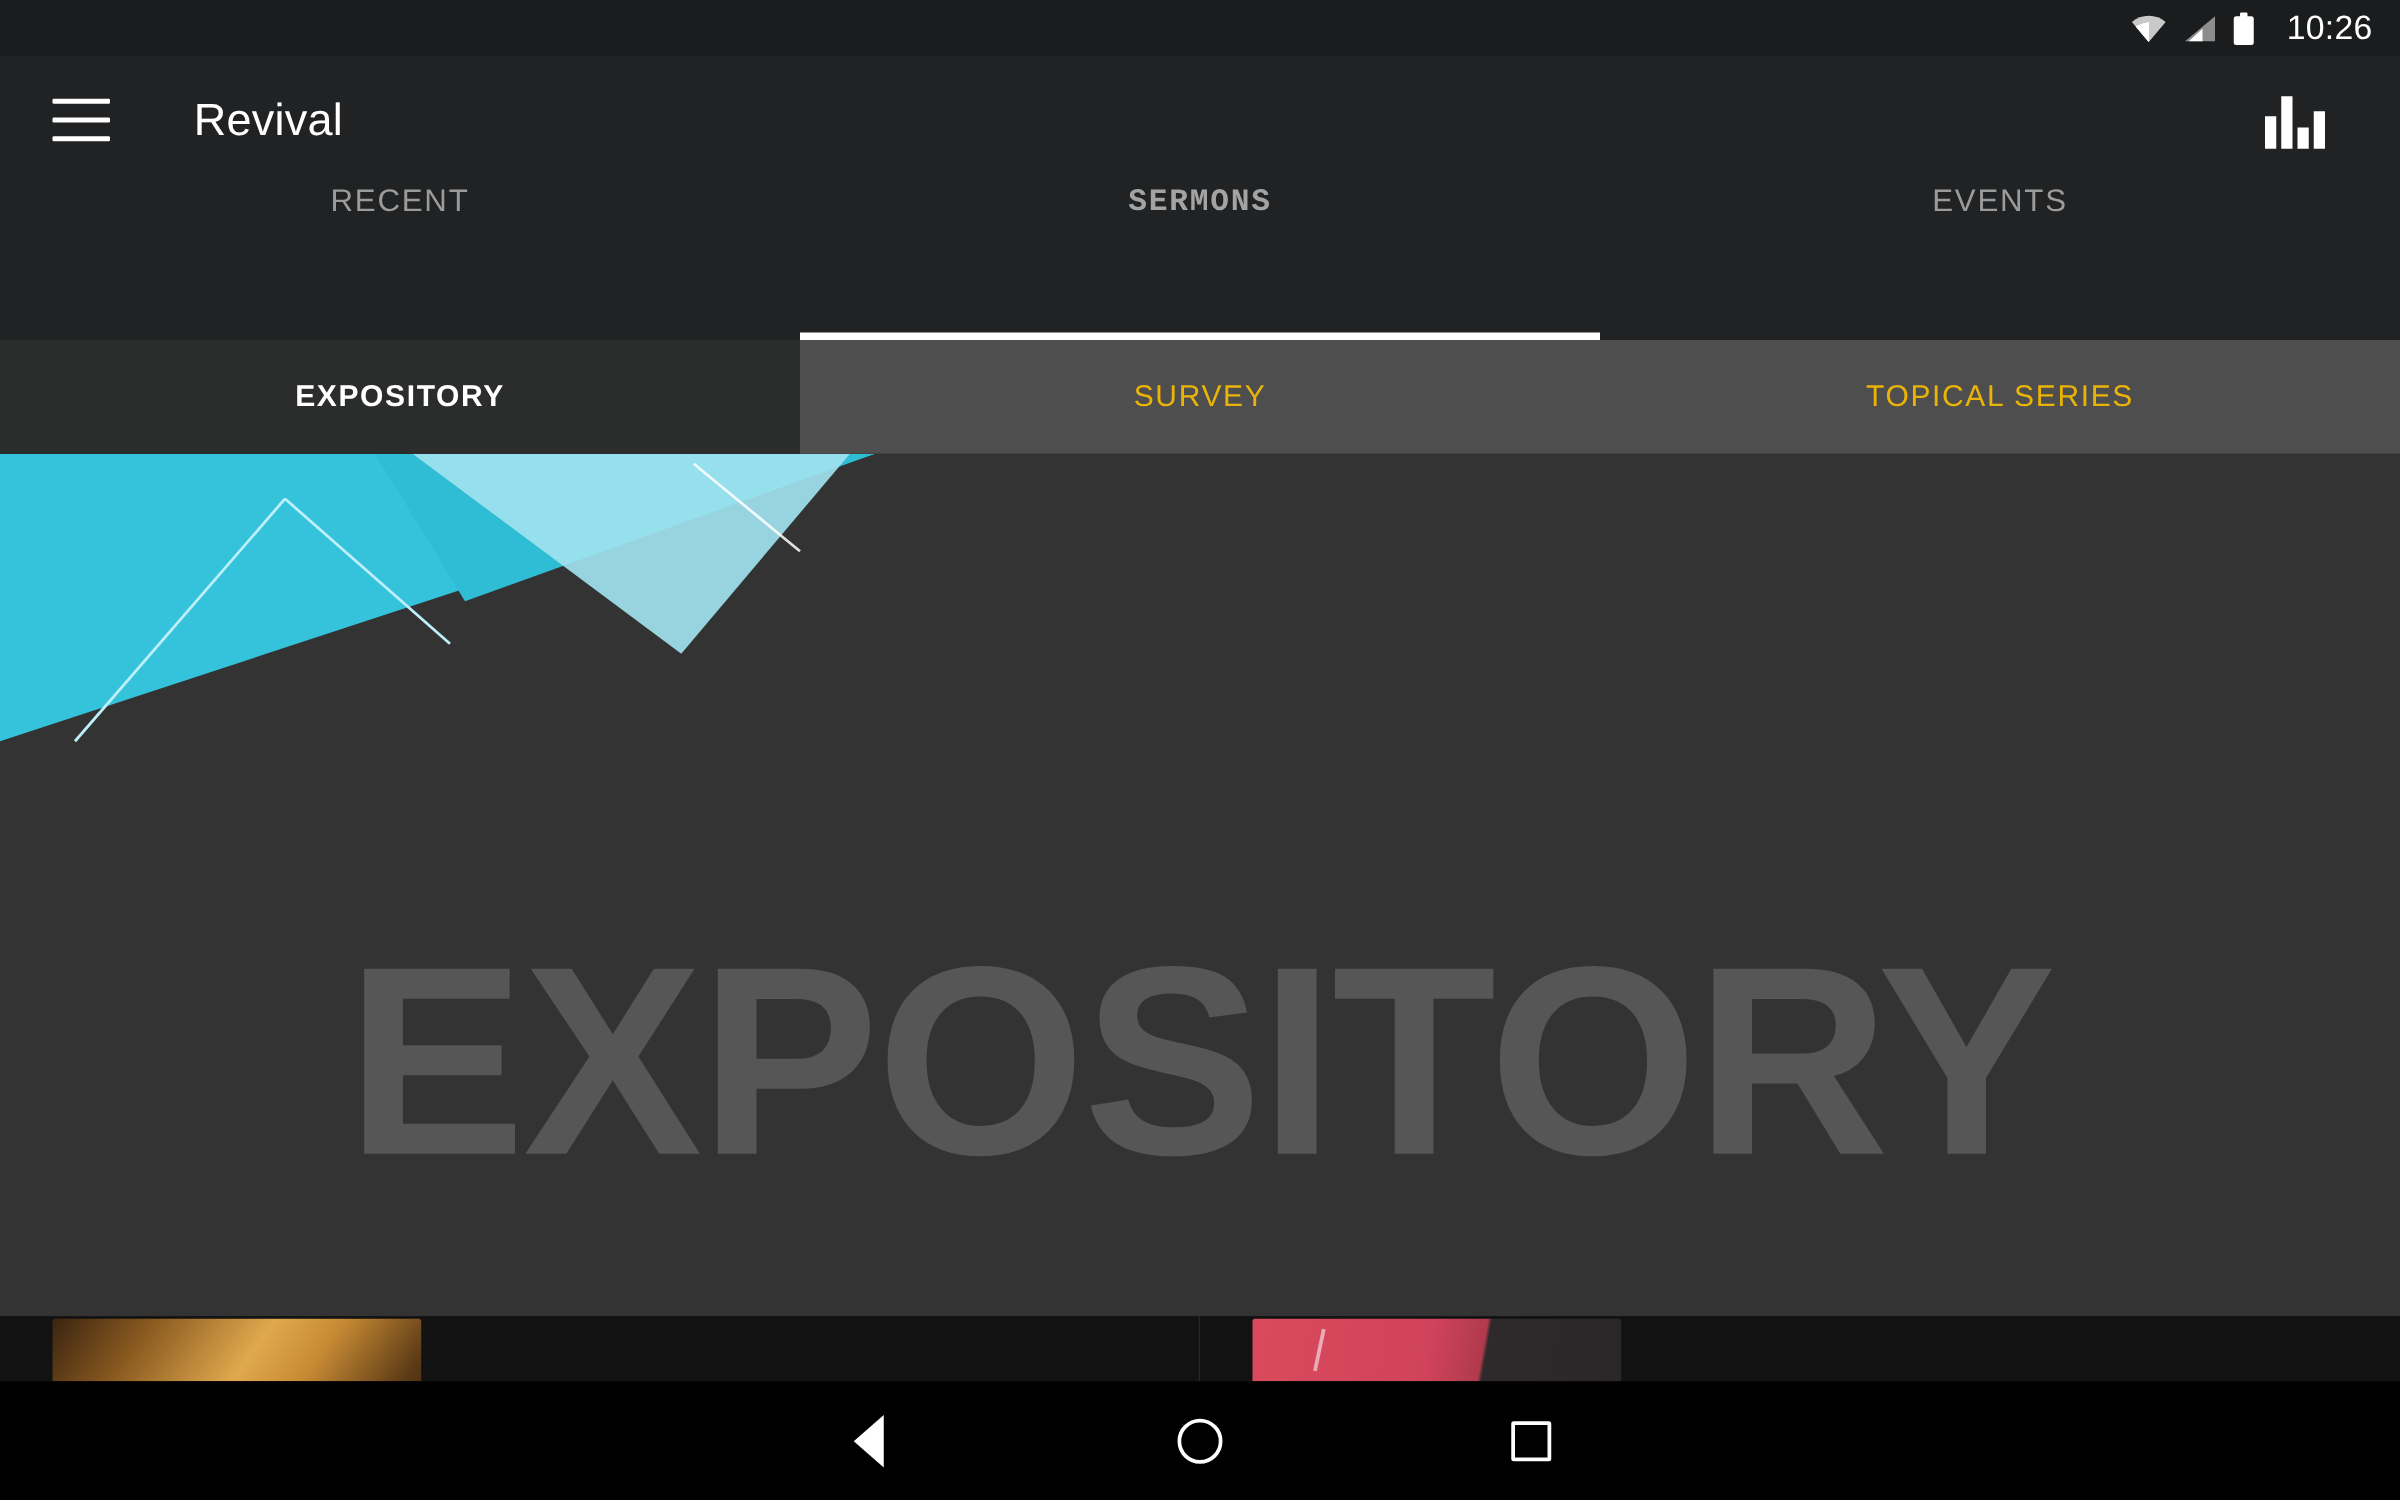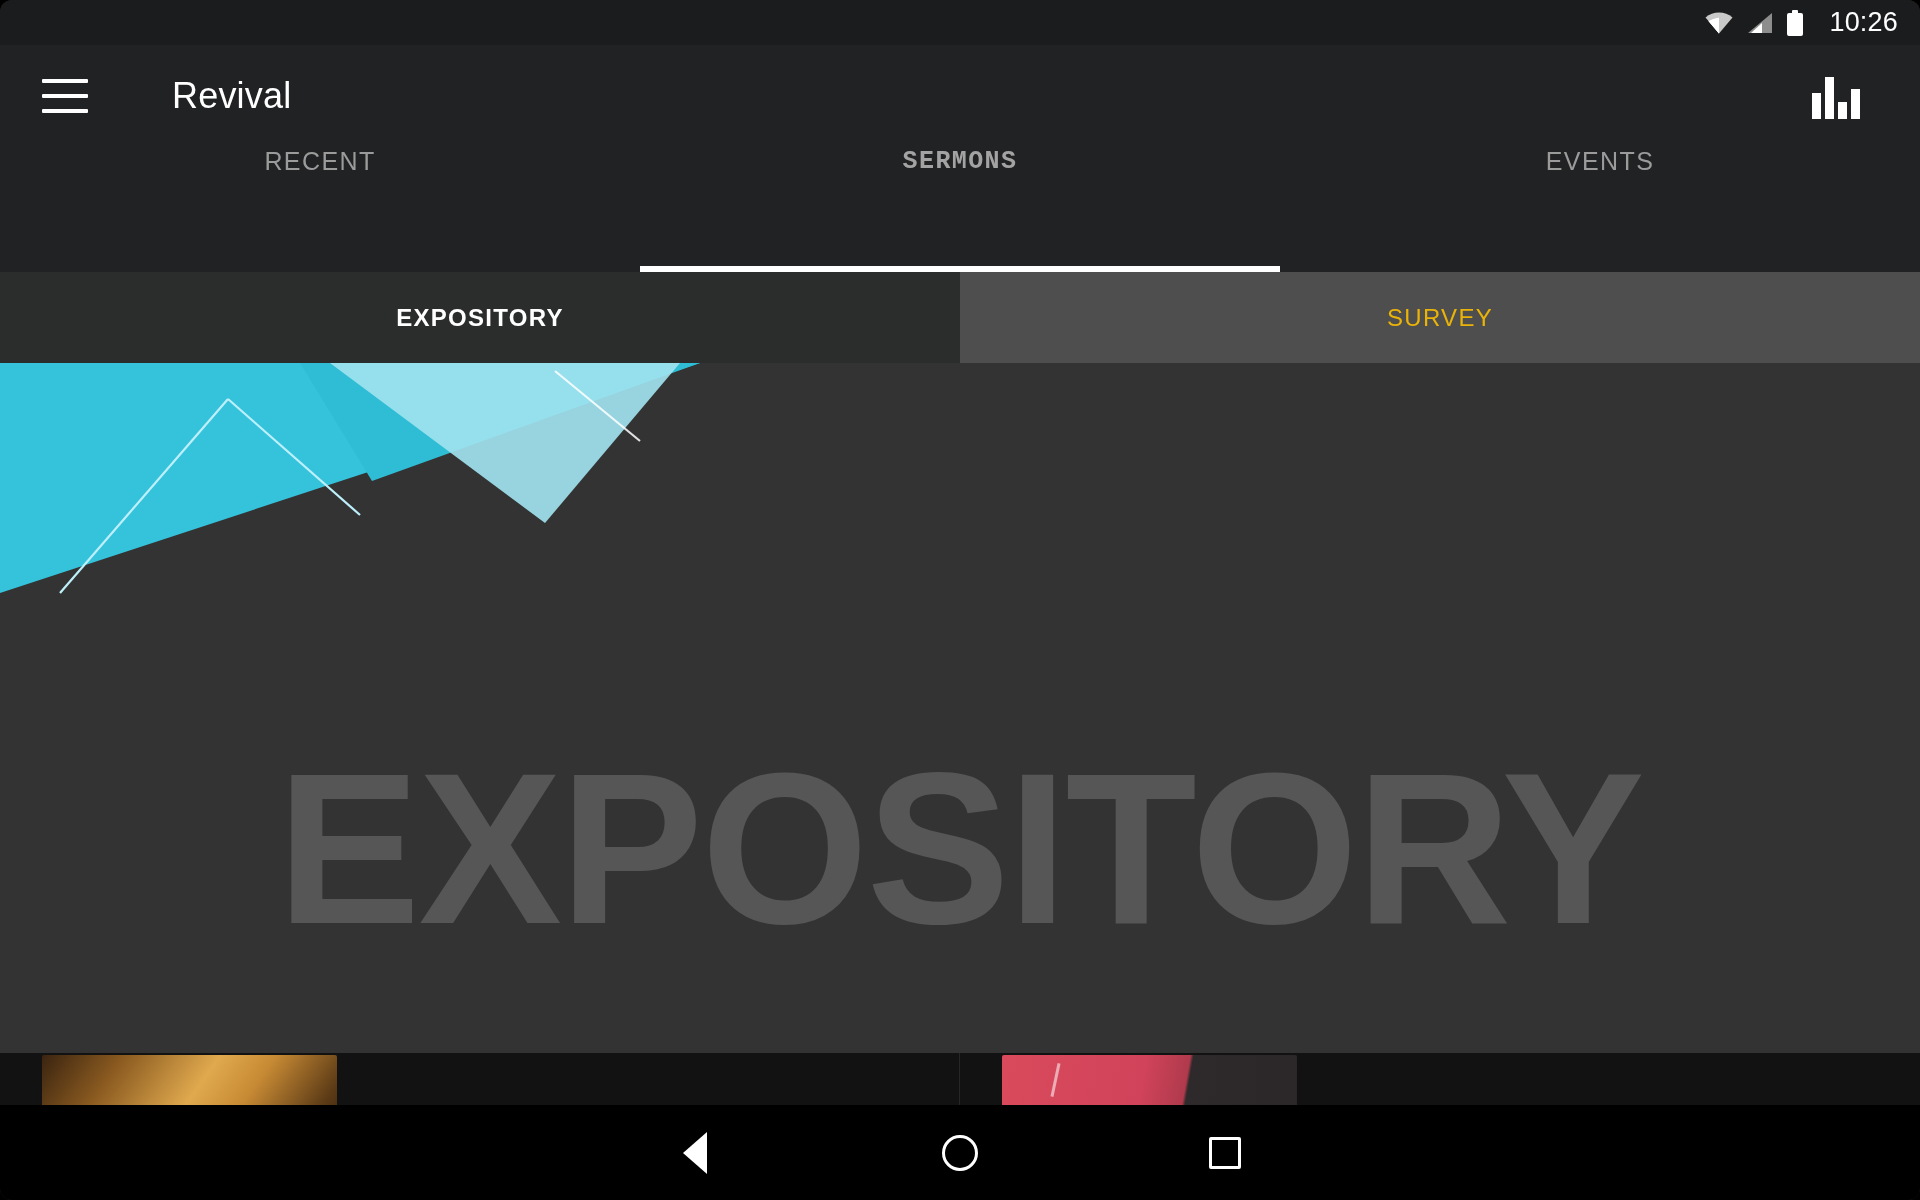--- a/index.html
+++ b/index.html
@@ -7,21 +7,20 @@
     width:1920px; height:1200px;
     background:#000;
     font-family:"Liberation Sans", sans-serif;
     overflow:hidden;
   }
   #screen{
     position:relative;
     width:1920px; height:1200px;
     background:#1f2021;
     overflow:hidden;
-    border-radius:12px;
   }
 
   
   .statusbar{
     position:absolute; left:0; top:0; width:1920px; height:45px;
     background:#1b1c1d;
     display:flex; align-items:center; justify-content:flex-end;
     padding-right:22px;
     z-index:40;
   }
@@ -43,21 +42,20 @@
     margin-left:12px; font-weight:400;
     font-family:"Liberation Sans", sans-serif;
   }
 
   
   .appbar{
     position:absolute; left:0; top:45px; width:1920px; height:102px;
     background:#212223;
     display:flex; align-items:center;
     z-index:30;
-    gap:17px;
   }
   .hamburger{
     width:46px; height:34px; margin-left:42px;
     display:flex; flex-direction:column; justify-content:space-between;
     cursor:pointer;
   }
   .hamburger span{ display:block; height:4px; background:#fff; border-radius:1px; }
   .app-title{
     color:#fff; font-size:36px; font-weight:400;
     margin-left:67px; letter-spacing:0.2px;
@@ -247,20 +245,23 @@
     </div>
   </div>
 
   <div class="subtabs">
     <div class="subtab active">
       <span class="lbl">EXPOSITORY</span>
     </div>
     <div class="subtab">
       <span class="lbl">SURVEY</span>
     </div>
+    <div class="subtab">
+      <span class="lbl">TOPICAL SERIES</span>
+    </div>
   </div>
 
   <div class="hero">
     <svg class="hero-art" viewBox="0 0 1920 690" preserveAspectRatio="none">
       <rect x="0" y="0" width="1920" height="690" fill="#333333"></rect>
 
       <polygon points="0,0 640,0 0,212" fill="#35c3dc"></polygon>
       <polygon points="0,0 640,0 0,212" fill="#35c3dc"></polygon>
       <polygon points="0,0 640,0 0,212" fill="#35c3dc"></polygon>
       <polygon points="0,0 700,0 0,230" fill="#35c3dc"></polygon>

